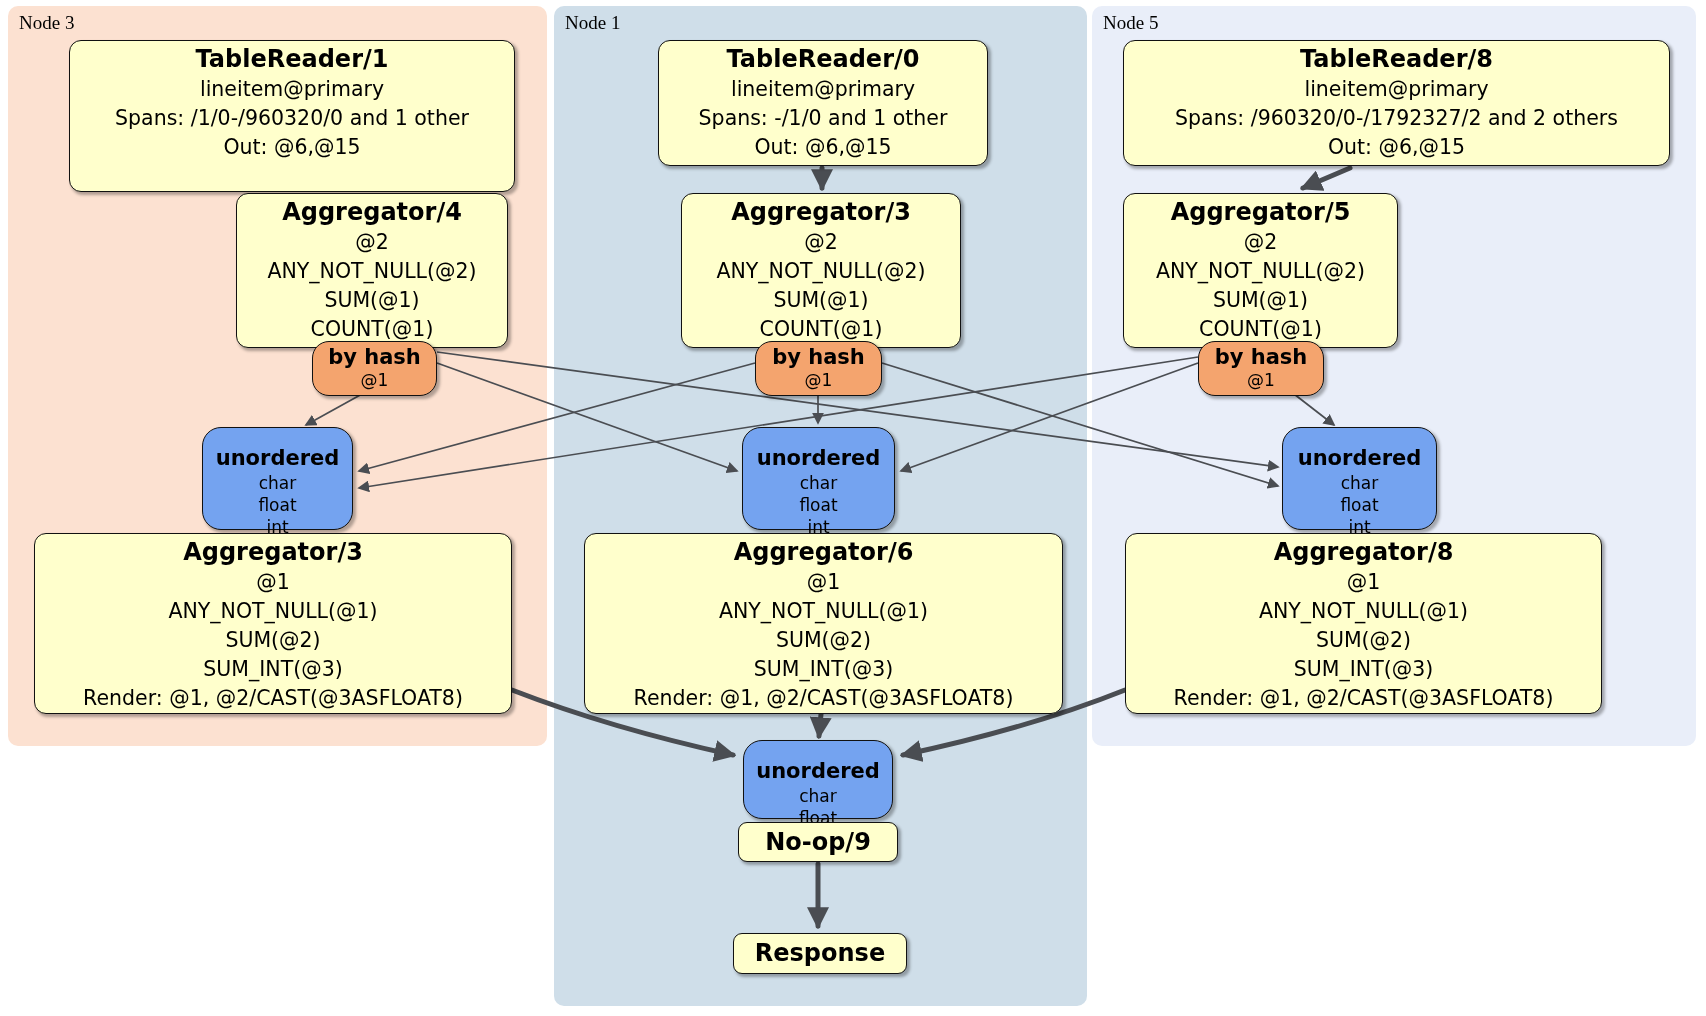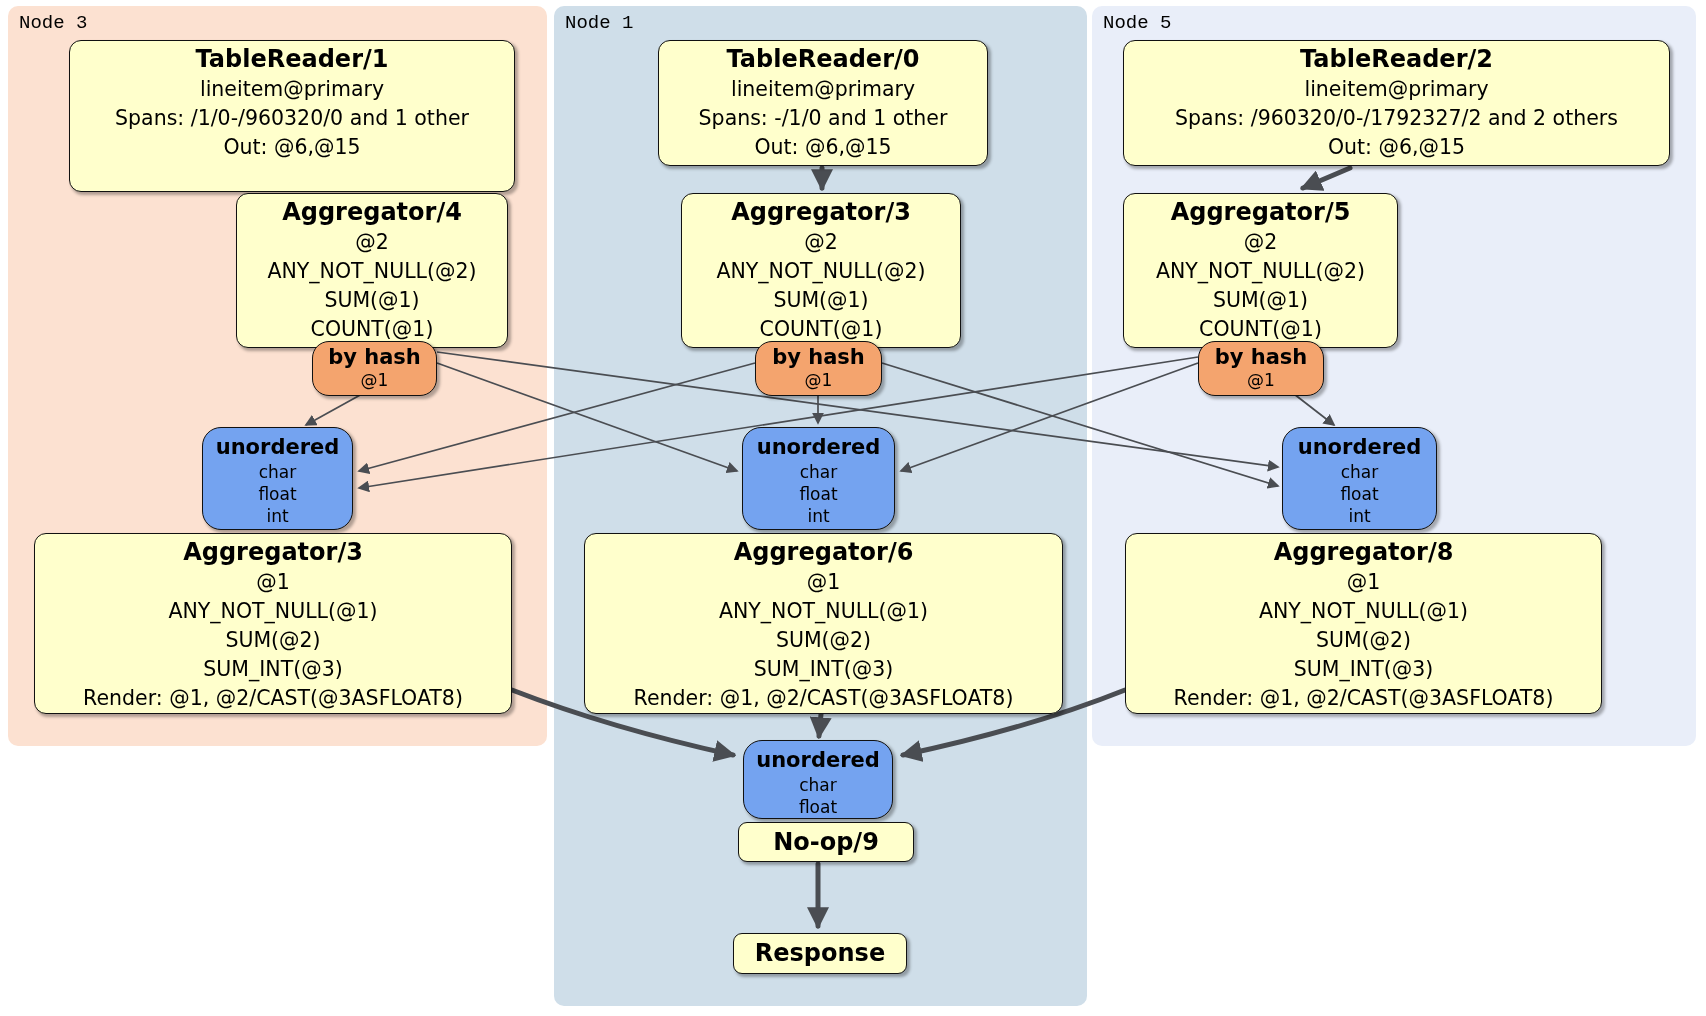--- a/index.html
+++ b/index.html
@@ -5,21 +5,21 @@
   html,body{margin:0;padding:0;background:#ffffff;}
   #canvas{
     position:relative;width:1706px;height:1016px;overflow:hidden;
     background:#ffffff;
     font-family:"DejaVu Sans","Liberation Sans",sans-serif;
     color:#000;
   }
   .region{position:absolute;border-radius:10px;}
   .region .rlabel{
     position:absolute;left:11px;top:6px;
-    font-family:Liberation Mono, monospace;
+    font-family:Liberation Serif, serif;
     font-size:19px;color:#000;white-space:nowrap;
   }
   #region-node3{left:8px;top:6px;width:539px;height:740px;background:#fce1d1;}
   #region-node1{left:554px;top:6px;width:533px;height:1000px;background:#cfdee9;}
   #region-node2{left:1092px;top:6px;width:604px;height:740px;background:#e9eef9;}
 
   #edges{position:absolute;left:0;top:0;width:1706px;height:1016px;z-index:2;}
 
   .nbox{
     position:absolute;z-index:3;box-sizing:border-box;
@@ -32,21 +32,21 @@
 
   .router{
     background:#f4a46e;border-radius:17px;
   }
   .router .t{font-size:21px;line-height:25px;}
   .router .l{font-size:17px;line-height:21px;}
 
   .sync{
     background:#74a3f0;border-radius:19px;padding-top:6px;
   }
-  .sync .t{font-size:21px;line-height:27px;}
+  .sync .t{font-size:21px;line-height:27px;margin-top:11px;}
   .sync .l{font-size:17px;line-height:22px;}
 
   .pill{border-radius:9px;padding-top:1px;}
   .pill .t{line-height:36px;}
 </style>
 </head>
 <body>
 
 <div id="canvas">
 
@@ -99,21 +99,21 @@
     <div class="l">Spans: /1/0-/960320/0 and 1 other</div>
     <div class="l">Out: @6,@15</div>
   </div>
   <div class="nbox" style="left:658px;top:40px;width:330px;height:126px">
     <div class="t">TableReader/0</div>
     <div class="l">lineitem@primary</div>
     <div class="l">Spans: -/1/0 and 1 other</div>
     <div class="l">Out: @6,@15</div>
   </div>
   <div class="nbox" style="left:1123px;top:40px;width:547px;height:126px">
-    <div class="t">TableReader/2</div>
+    <div class="t">TableReader/8</div>
     <div class="l">lineitem@primary</div>
     <div class="l">Spans: /960320/0-/1792327/2 and 2 others</div>
     <div class="l">Out: @6,@15</div>
   </div>
 
   <div class="nbox" style="left:236px;top:193px;width:272px;height:155px">
     <div class="t">Aggregator/4</div>
     <div class="l">@2</div>
     <div class="l">ANY_NOT_NULL(@2)</div>
     <div class="l">SUM(@1)</div>
@@ -189,20 +189,20 @@
     <div class="l">SUM(@2)</div>
     <div class="l">SUM_INT(@3)</div>
     <div class="l">Render: @1, @2/CAST(@3ASFLOAT8)</div>
   </div>
 
   <div class="nbox sync" style="left:743px;top:740px;width:150px;height:79px">
     <div class="t">unordered</div>
     <div class="l">char</div>
     <div class="l">float</div>
   </div>
-  <div class="nbox pill" style="left:738px;top:822px;width:176px;height:40px">
+  <div class="nbox pill" style="left:738px;top:822px;width:160px;height:40px">
     <div class="t">No-op/9</div>
   </div>
   <div class="nbox pill" style="left:733px;top:933px;width:174px;height:41px">
     <div class="t">Response</div>
   </div>
 
 </div>
 
 </body></html>

